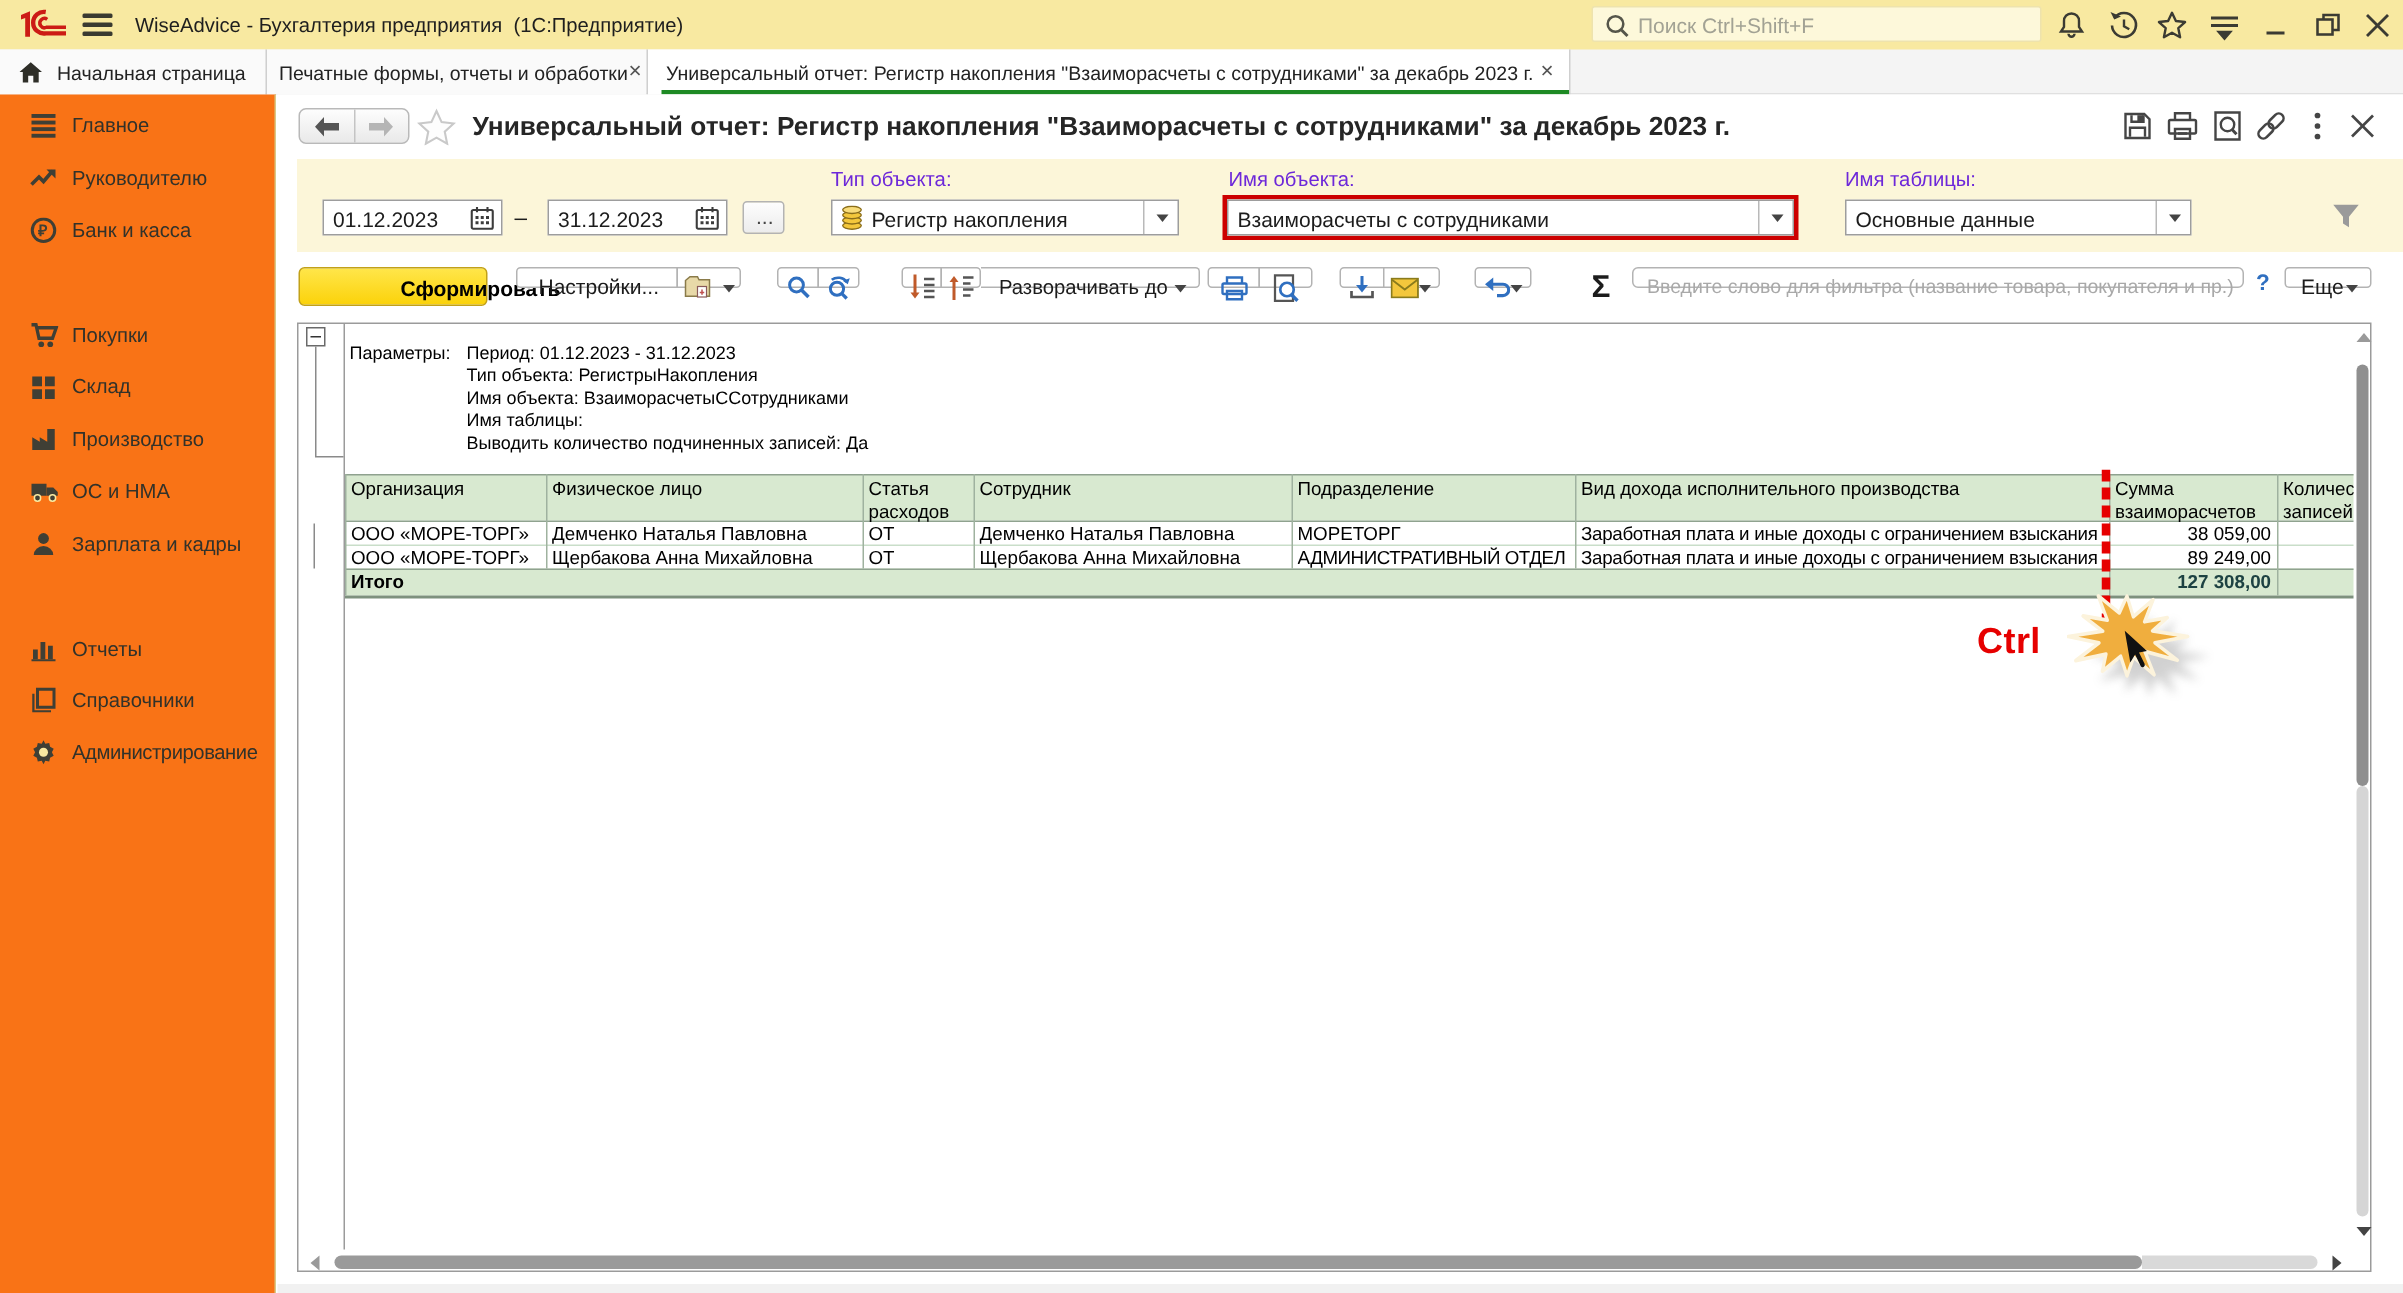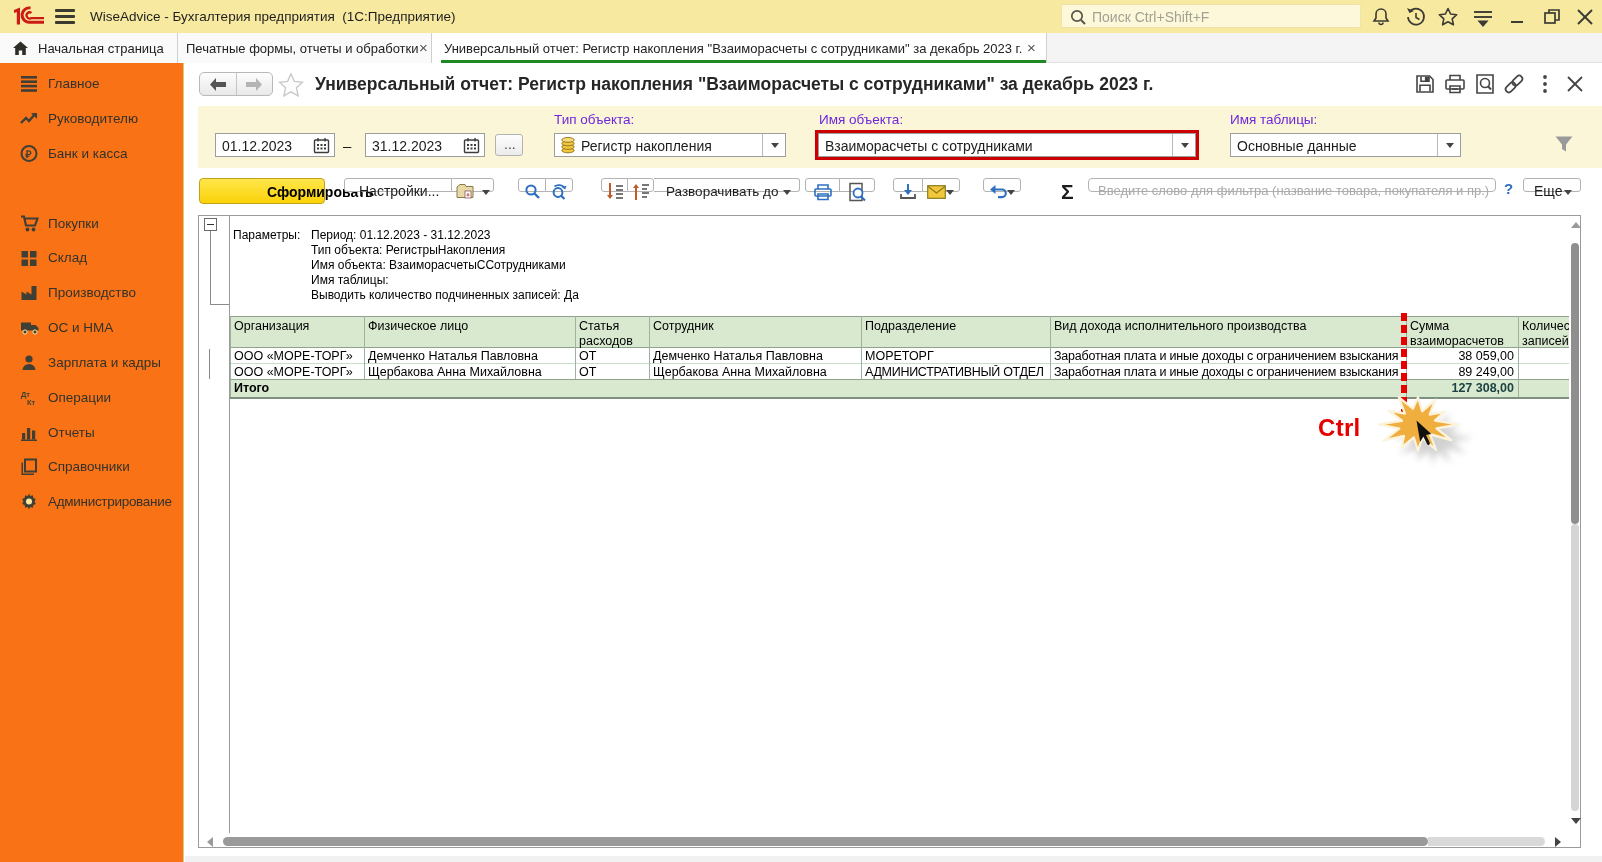--- a/index.html
+++ b/index.html
@@ -197,29 +197,20 @@
         </svg>
         <div class="t">Производство</div>
       </div>
     <div class="sbitem" style="top:282px">
         <svg width="18" height="17" viewBox="0 0 18 17">
           <circle cx="9" cy="5" r="3.6" fill="#3f3f35"></circle>
           <path d="M2.5 16 a6.5 6 0 0 1 13 0 z" fill="#3f3f35"></path>
         </svg>
         <div class="t">Зарплата и кадры</div>
       </div>
-    <div class="sbitem" style="top:317px">
-        <svg width="20" height="17" viewBox="0 0 20 17">
-          <g fill="#3f3f35" font-family="Liberation Sans" font-weight="bold">
-            <text x="1" y="7.5" font-size="7.5">Дт</text>
-            <text x="7" y="15.5" font-size="7.5">Кт</text>
-          </g>
-        </svg>
-        <div class="t">Операции</div>
-      </div>
     <div class="sbitem" style="top:352px">
         <svg width="18" height="17" viewBox="0 0 18 17">
           <g fill="#3f3f35">
             <rect x="2" y="9" width="3.2" height="6.5"></rect>
             <rect x="7" y="4" width="3.2" height="11.5"></rect>
             <rect x="12" y="6.5" width="3.2" height="9"></rect>
             <rect x="1" y="15.5" width="16" height="1.5"></rect>
           </g>
         </svg>
         <div class="t">Отчеты</div>

